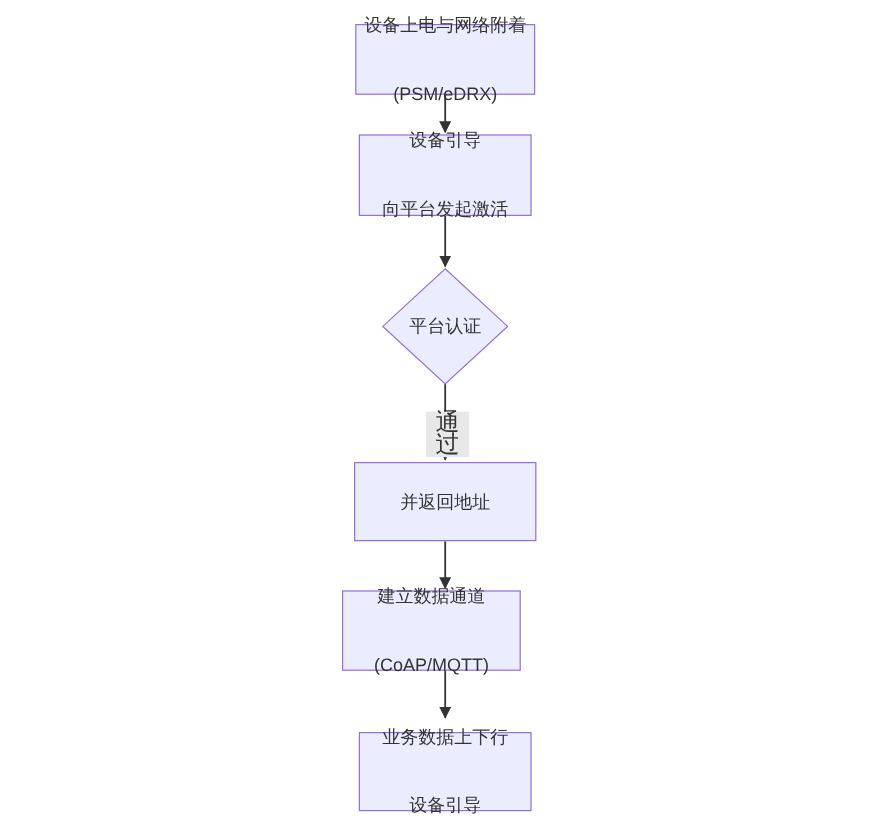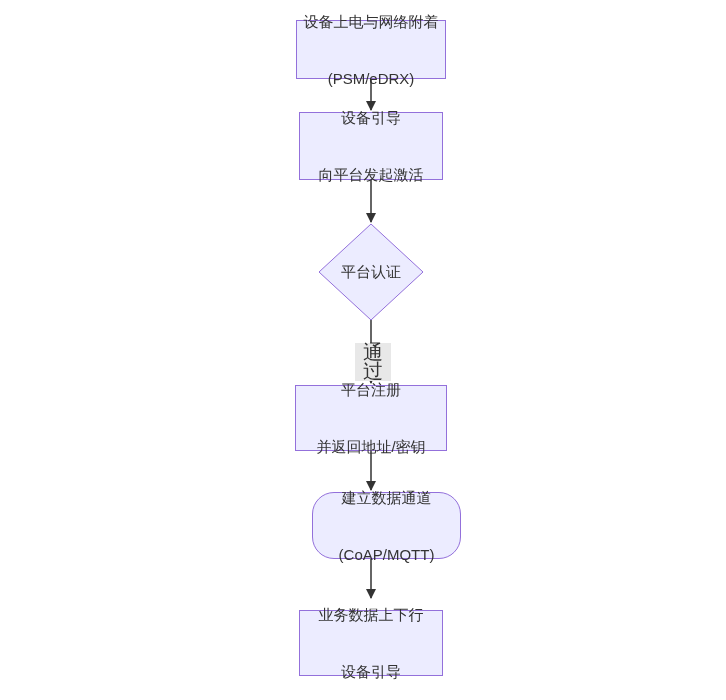--- a/index.html
+++ b/index.html
@@ -86,25 +86,24 @@
     <span>向平台发起激活</span>
   </div>
 
   <div class="diamond-label" style="left:319px; top:224px; width:104px; height:96px;">
     <span>平台认证</span>
   </div>
 
   <div class="edge-label" style="left:355px; top:343px; width:32px;">通过</div>
 
   <div class="node" style="left:295px; top:385px; width:152px; height:66px;">
-    <span>平台注册</span>
-    <span>并返回地址/密钥</span>
+    <span>并返回地址</span>
   </div>
 
-  <div class="node" style="left:312px; top:492px; width:149px; height:67px;border-radius:22px;">
+  <div class="node" style="left:285px; top:492px; width:149px; height:67px;">
     <span>建立数据通道</span>
     <span>(CoAP/MQTT)</span>
   </div>
 
   <div class="node" style="left:299px; top:600px; width:144px; height:66px;margin-top:10px;">
     <span>业务数据上下行</span>
     <span>设备引导</span>
   </div>
 
 </div>

